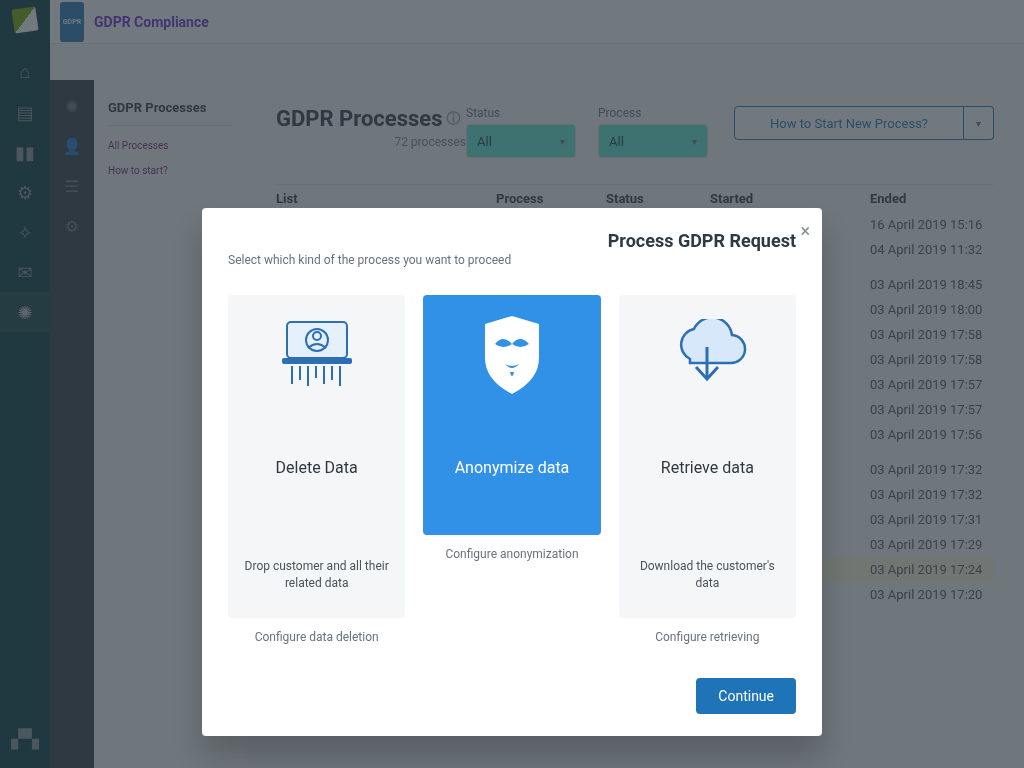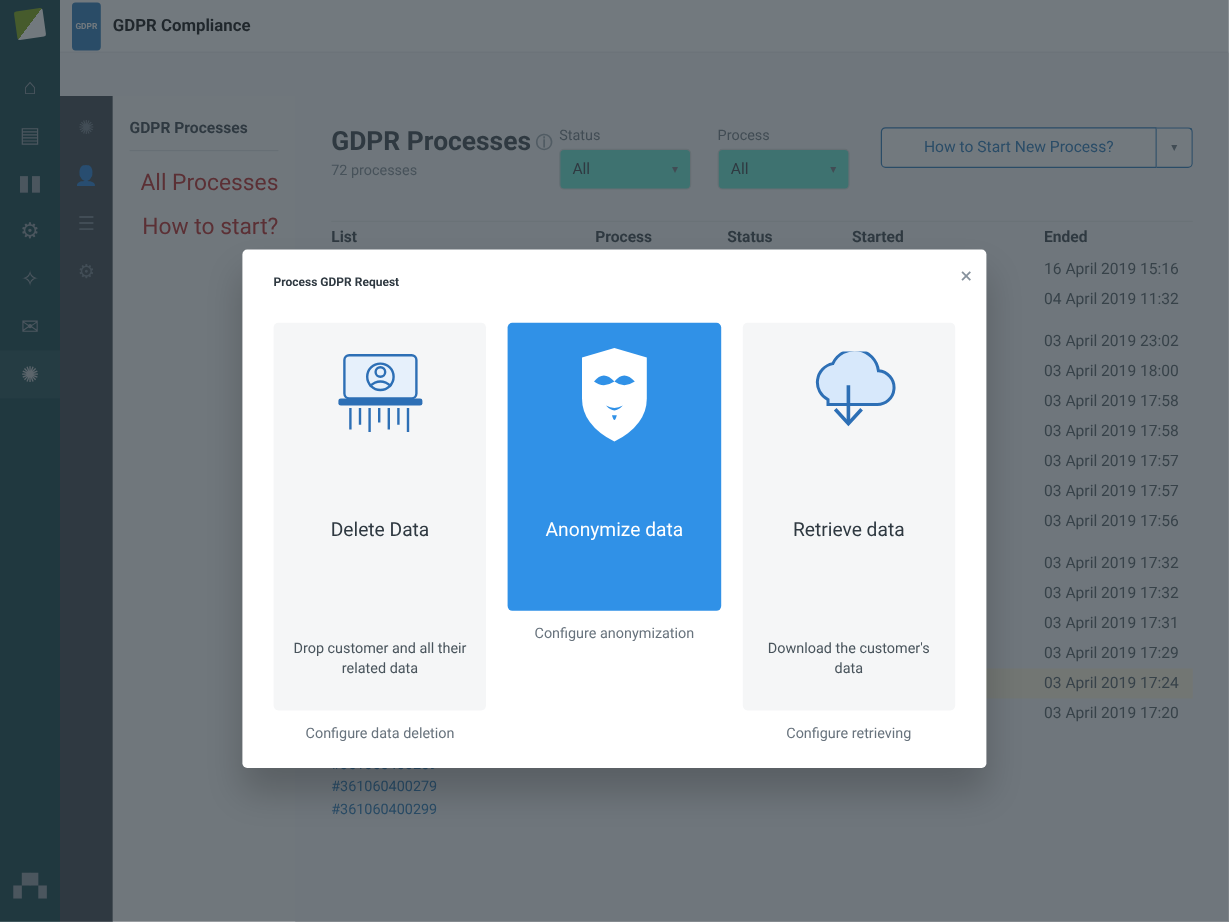--- a/index.html
+++ b/index.html
@@ -6,48 +6,48 @@
 body { width:1024px; height:768px; background:#f5f6f7; overflow:hidden; position:relative; }
 .rail { position:absolute; left:0; top:0; width:50px; height:768px; background:#03363d; display:flex; flex-direction:column; align-items:center; padding-top:8px; }
 .rail-logo { width:24px; height:24px; background:linear-gradient(135deg,#78a300 50%,#fff 50%); border-radius:2px; margin-bottom:20px; transform:rotate(-8deg); }
 .rail-icon { width:50px; height:40px; display:flex; align-items:center; justify-content:center; color:#87929d; cursor:pointer; font-size:18px; }
 .rail-icon.active { background:rgba(255,255,255,.06); color:#bbc0c5; }
 .rail-bottom { margin-top:auto; margin-bottom:10px; }
 .subrail { position:absolute; left:50px; top:80px; width:44px; height:688px; background:#2f3941; display:flex; flex-direction:column; align-items:center; padding-top:6px; }
 .subrail-icon { width:44px; height:40px; display:flex; align-items:center; justify-content:center; color:#6b7884; cursor:pointer; font-size:16px; }
 .header { position:absolute; left:50px; top:0; right:0; height:44px; background:#fff; border-bottom:1px solid #e6e8ea; display:flex; align-items:center; padding-left:10px; }
 .header-badge { width:24px; height:40px; background:#1f73b7; color:#fff; font-size:7px; font-weight:700; display:flex; align-items:center; justify-content:center; border-radius:3px; margin-right:10px; }
-.header-title { font-size:14px; font-weight:700; color:#000000; }
+.header-title { font-size:14px; font-weight:700; color:#6d28d9; }
 .sidebar { position:absolute; left:94px; top:80px; width:152px; height:688px; background:#f8f9f9; padding:20px 14px; }
 .sidebar-title { font-size:13px; font-weight:700; color:#2f3941; padding-bottom:10px; border-bottom:1px solid #dcdfe2; margin-bottom:14px; }
-.sidebar-link { font-size:19px; color:#b91c1c; margin-bottom:14px; cursor:pointer;text-align:right; }
+.sidebar-link { font-size:10px; color:#701a75; margin-bottom:14px; cursor:pointer; }
 .maincol { position:absolute; left:246px; top:80px; right:0; height:688px; padding:26px 30px 0 30px; }
 .page-head { display:flex; align-items:flex-start; }
 .page-titles { flex:0 0 190px; }
 .page-title { font-size:22px; font-weight:700; color:#2f3941; display:flex; align-items:center; }
-.page-sub { font-size:12px; color:#7a8590; margin-top:4px; }
+.page-sub { font-size:12px; color:#7a8590; margin-top:4px;text-align:right; }
 .filters { display:flex; gap:22px; flex:1; }
 .filter-lbl { font-size:12px; color:#68737d; margin-bottom:4px; }
 .select { width:110px; height:34px; border:1px solid #d8dcde; border-radius:4px; background:#5eead4; display:flex; align-items:center; justify-content:space-between; padding:0 10px; font-size:13px; color:#2f3941; cursor:pointer; }
 .newproc { display:flex; margin-left:auto; }
 .newproc-btn { height:34px; border:1px solid #1f73b7; color:#1f73b7; border-radius:4px 0 0 4px; padding:0 35px; display:flex; align-items:center; font-size:13px; cursor:pointer; background:#fff; }
 .newproc-dd { height:34px; width:30px; border:1px solid #1f73b7; border-left:0; border-radius:0 4px 4px 0; color:#1f73b7; display:flex; align-items:center; justify-content:center; background:#fff; cursor:pointer; }
 .table { margin-top:26px; }
 .thead, .trow { display:grid; grid-template-columns:220px 110px 104px 160px 150px; font-size:13px; align-items:center; }
 .thead { font-weight:700; color:#2f3941; padding:6px 0; border-top:1px solid #e6e8ea; }
 .trow { padding:5px 0; color:#49545c; }
 .trow.hl { background:#fff6de; }
 .link { color:#1f73b7; cursor:pointer; }
 .badge { background:#078a56; color:#fff; font-size:11px; padding:2px 8px; border-radius:3px; width:fit-content; }
 .morelist { font-size:12px; color:#1f73b7; line-height:1.55; margin-top:2px; }
 
 .overlay { position:absolute; inset:0; background:rgba(47,57,65,.68); display:flex; align-items:flex-start; justify-content:center; padding-top:208px; }
 .modal { width:620px; background:#fff; border-radius:4px; padding:22px 26px 22px; box-shadow:0 20px 30px rgba(0,0,0,.2); position:relative; }
 .modal-close { position:absolute; right:12px; top:12px; color:#87929d; font-size:18px; cursor:pointer; background:none; border:0; }
-.modal-title { font-size:10px; font-weight:700; color:#2f3941; }
+.modal-title { font-size:18px; font-weight:700; color:#2f3941;text-align:right; }
 .modal-sub { font-size:12px; color:#68737d; margin-top:2px; }
 .cards { display:flex; gap:18px; margin-top:28px; }
 .card { flex:1; background:#f5f6f7; border-radius:4px; padding:20px 14px 18px; text-align:center; cursor:pointer; display:flex; flex-direction:column; align-items:center;gap:41px; }
 .card.selected { background:#3091e7; color:#fff; }
 .card-icon { height:80px; margin-bottom:22px; display:flex; align-items:center; justify-content:center; }
 .card-title { font-size:16px; font-weight:400; margin-bottom:40px; }
 .card-desc { font-size:12px; line-height:1.45; min-height:42px; }
 .card:not(.selected) .card-title { color:#2f3941; }
 .card:not(.selected) .card-desc { color:#49545c; }
 .card-cfg { text-align:center; font-size:12px; color:#68737d; margin-top:12px; }
@@ -150,21 +150,21 @@
           <div></div>
           <div></div>
           <div></div>
           <div></div>
         </div>
         <div class="trow">
           <div></div>
           <div></div>
           <div></div>
           <div></div>
-          <div>03 April 2019 23:02</div>
+          <div>03 April 2019 18:45</div>
         </div>
         <div class="trow">
           <div></div>
           <div></div>
           <div></div>
           <div></div>
           <div>03 April 2019 18:00</div>
         </div>
         <div class="trow">
           <div></div>
@@ -257,20 +257,21 @@
         <div>#361060400279</div>
         <div>#361060400299</div>
       </div>
   </div>
 </div>
 
 <div class="overlay">
   <div class="modal">
     <button class="modal-close">×</button>
     <div class="modal-title">Process GDPR Request</div>
+    <div class="modal-sub">Select which kind of the process you want to proceed</div>
 
     <div class="cards">
 
       <div style="flex:1">
         <div class="card">
           <div class="card-icon">
             <svg width="78" height="70" viewBox="0 0 78 70">
                 <rect x="9" y="2" width="60" height="36" rx="4" fill="#e6f0fb" stroke="#2d6fb5" stroke-width="2"></rect>
                 <circle cx="39" cy="20" r="11" fill="none" stroke="#2d6fb5" stroke-width="2"></circle>
                 <circle cx="39" cy="16" r="4" fill="none" stroke="#2d6fb5" stroke-width="2"></circle>
@@ -322,14 +323,17 @@
                 </g>
               </svg>
           </div>
           <div class="card-title">Retrieve data</div>
           <div class="card-desc">Download the customer's data</div>
         </div>
         <div class="card-cfg">Configure retrieving</div>
       </div>
     </div>
 
+    <div class="modal-actions">
+      <button class="btn-primary">Continue</button>
+    </div>
   </div>
 </div>
 
 </body></html>

